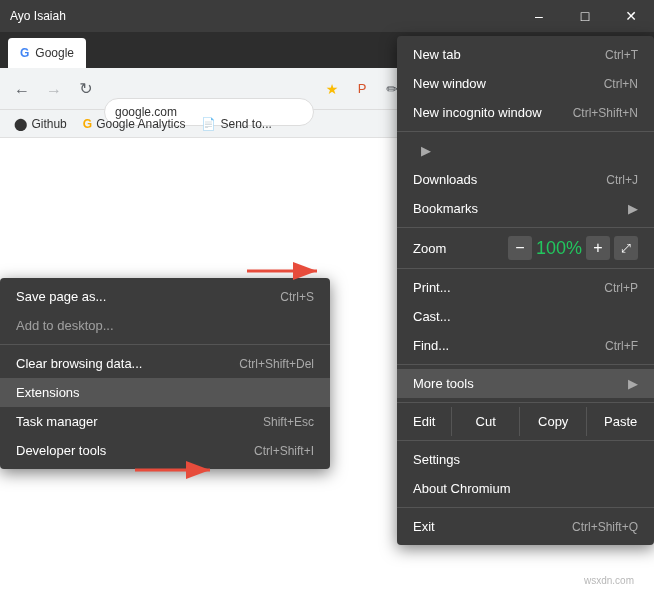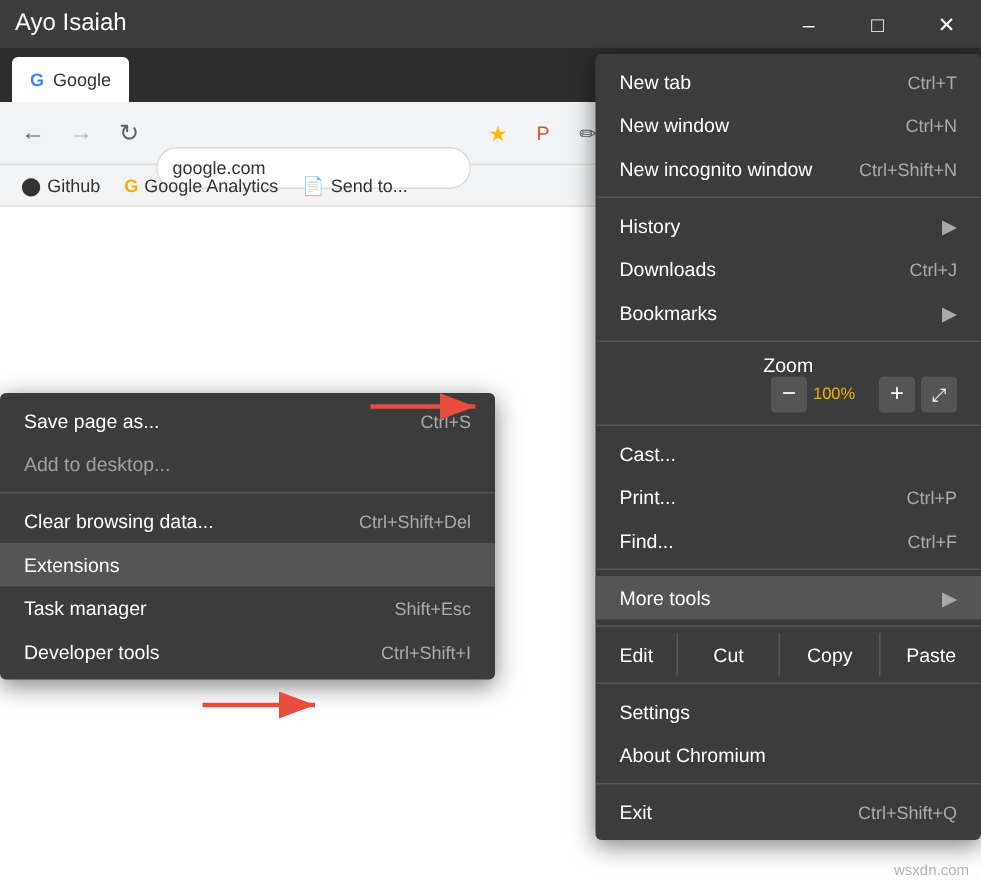--- a/index.html
+++ b/index.html
@@ -16,21 +16,21 @@
     .browser-titlebar {
       background: #3c3c3c;
       height: 32px;
       display: flex;
       align-items: center;
       justify-content: flex-end;
       padding-right: 0;
     }
     .titlebar-title {
       color: #fff;
-      font-size: 16px;
+      font-size: 12px;
       margin-right: auto;
       margin-left: 10px;
     }
     .titlebar-buttons {
       display: flex;
       height: 32px;
     }
     .titlebar-btn {
       width: 46px;
       height: 32px;
@@ -168,21 +168,21 @@
       line-height: 1;
     }
     .g-blue { color: #4285f4; }
     .g-red { color: #ea4335; }
     .g-yellow { color: #fbbc05; }
 
     
     .watermark {
       position: absolute;
       bottom: 6px;
-      right: 8px;
+      right: 20px;
       font-size: 10px;
       color: #999;
       opacity: 0.7;
       text-align: center;
     }
 
     
     .context-menu {
       position: absolute;
       top: 36px;
@@ -221,21 +221,20 @@
     }
     .menu-divider {
       height: 1px;
       background: #555;
       margin: 4px 0;
     }
     .menu-section-zoom {
       display: flex;
       align-items: center;
       padding: 4px 16px;
-      flex-direction: column;
     }
     .menu-section-zoom .menu-item-label { flex: 1; }
     .zoom-controls {
       display: flex;
       align-items: center;
       gap: 4px;
       margin-left: auto;
     }
     .zoom-btn {
       width: 24px;
@@ -243,24 +242,24 @@
       background: #555;
       border-radius: 3px;
       display: flex;
       align-items: center;
       justify-content: center;
       cursor: pointer;
       color: #fff;
       font-size: 16px;
     }
     .zoom-value {
-      color: #eab308;
-      font-size: 11px;
+      color: #22c55e;
+      font-size: 18px;
       min-width: 40px;
-      text-align: left;
+      text-align: right;
     }
     .zoom-fullscreen {
       width: 24px;
       height: 24px;
       background: #555;
       border-radius: 3px;
       display: flex;
       align-items: center;
       justify-content: center;
       cursor: pointer;
@@ -365,21 +364,20 @@
     <span class="menu-item-shortcut">Ctrl+N</span>
   </div>
 
   <div class="menu-item">
     <span class="menu-item-label">New incognito window</span>
     <span class="menu-item-shortcut">Ctrl+Shift+N</span>
   </div>
   <div class="menu-divider"></div>
 
   <div class="menu-item">
-    <span class="menu-item-label">History</span>
     <span class="menu-item-arrow">▶</span>
   </div>
 
   <div class="menu-item">
     <span class="menu-item-label">Downloads</span>
     <span class="menu-item-shortcut">Ctrl+J</span>
   </div>
 
   <div class="menu-item">
     <span class="menu-item-label">Bookmarks</span>
@@ -392,26 +390,26 @@
     <div class="zoom-controls">
       <div class="zoom-btn">−</div>
       <span class="zoom-value">100%</span>
       <div class="zoom-btn">+</div>
       <div class="zoom-fullscreen">⤢</div>
     </div>
   </div>
   <div class="menu-divider"></div>
 
   <div class="menu-item">
-    <span class="menu-item-label">Cast...</span>
-  </div>
-
-  <div class="menu-item">
     <span class="menu-item-label">Print...</span>
     <span class="menu-item-shortcut">Ctrl+P</span>
+  </div>
+
+  <div class="menu-item">
+    <span class="menu-item-label">Cast...</span>
   </div>
 
   <div class="menu-item">
     <span class="menu-item-label">Find...</span>
     <span class="menu-item-shortcut">Ctrl+F</span>
   </div>
   <div class="menu-divider"></div>
 
   <div class="menu-item highlighted">
     <span class="menu-item-label">More tools</span>
@@ -435,21 +433,21 @@
     <span class="menu-item-label">About Chromium</span>
   </div>
   <div class="menu-divider"></div>
 
   <div class="menu-item">
     <span class="menu-item-label">Exit</span>
     <span class="menu-item-shortcut">Ctrl+Shift+Q</span>
   </div>
 </div>
 
-<div style="position:absolute; top:262px; left:0px; width:330px; background:#3c3c3c; color:#fff; border-radius:4px; box-shadow:0 4px 16px rgba(0,0,0,0.5); z-index:99; padding:4px 0; font-size:13px;">
+<div style="position:absolute; top:278px; left:0px; width:330px; background:#3c3c3c; color:#fff; border-radius:4px; box-shadow:0 4px 16px rgba(0,0,0,0.5); z-index:99; padding:4px 0; font-size:13px;">
 
   <div class="menu-item">
     <span class="menu-item-label">Save page as...</span>
     <span class="menu-item-shortcut">Ctrl+S</span>
   </div>
 
   <div class="menu-item" style="opacity:0.5;">
     <span class="menu-item-label">Add to desktop...</span>
   </div>
   <div class="menu-divider"></div>

